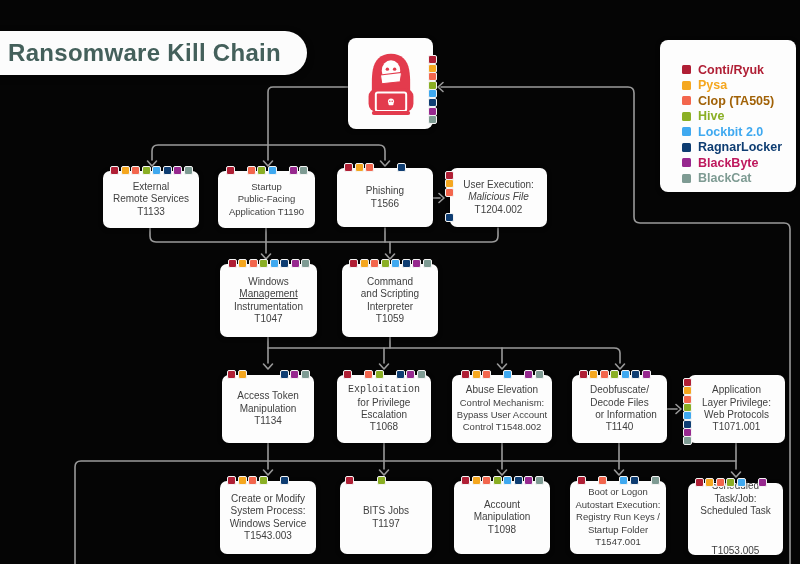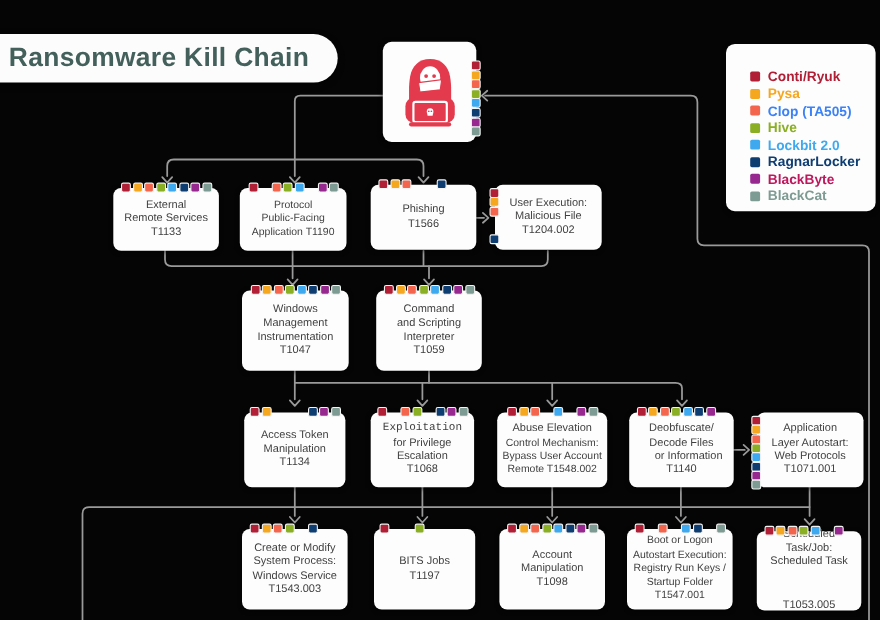--- a/index.html
+++ b/index.html
@@ -124,21 +124,21 @@
       <div class="legend-row">
         <span class="legend-sq" style="background: rgb(176, 31, 53);"></span>
         <span class="legend-label" style="color: rgb(176, 31, 53);">Conti/Ryuk</span>
       </div>
       <div class="legend-row">
         <span class="legend-sq" style="background: rgb(245, 167, 31);"></span>
         <span class="legend-label" style="color: rgb(245, 167, 31);">Pysa</span>
       </div>
       <div class="legend-row">
         <span class="legend-sq" style="background: rgb(243, 102, 77);"></span>
-        <span class="legend-label" style="color: #3b82f6;">Clop (TA505)</span>
+        <span class="legend-label" style="color: #a16207;">Clop (TA505)</span>
       </div>
       <div class="legend-row">
         <span class="legend-sq" style="background: rgb(138, 175, 36);"></span>
         <span class="legend-label" style="color: rgb(138, 175, 36);">Hive</span>
       </div>
       <div class="legend-row">
         <span class="legend-sq" style="background: rgb(63, 169, 240);"></span>
         <span class="legend-label" style="color: rgb(63, 169, 240);">Lockbit 2.0</span>
       </div>
       <div class="legend-row">
@@ -163,50 +163,50 @@
         <span class="sq" style="background: rgb(176, 31, 53); top: -5px; left: 7.25px;"></span>
         <span class="sq" style="background: rgb(245, 167, 31); top: -5px; left: 17.75px;"></span>
         <span class="sq" style="background: rgb(243, 102, 77); top: -5px; left: 28.25px;"></span>
         <span class="sq" style="background: rgb(138, 175, 36); top: -5px; left: 38.75px;"></span>
         <span class="sq" style="background: rgb(63, 169, 240); top: -5px; left: 49.25px;"></span>
         <span class="sq" style="background: rgb(14, 61, 114); top: -5px; left: 59.75px;"></span>
         <span class="sq" style="background: rgb(151, 40, 143); top: -5px; left: 70.25px;"></span>
         <span class="sq" style="background: rgb(126, 155, 147); top: -5px; left: 80.75px;"></span>
       </div>
       <div class="node" style="left: 218px; top: 171px; width: 97px; height: 57px;">
-        <div class="line" style="font-size: 9.5px;">Protocol</div>
+        <div class="line" style="font-size: 9.5px;">Startup</div>
         <div class="line" style="font-size: 9.5px;">Public-Facing</div>
         <div class="line" style="font-size: 9.5px;">Application T1190</div>
         <span class="sq" style="background: rgb(176, 31, 53); top: -5px; left: 7.75px;"></span>
         <span class="sq" style="background: rgb(243, 102, 77); top: -5px; left: 28.75px;"></span>
         <span class="sq" style="background: rgb(138, 175, 36); top: -5px; left: 39.25px;"></span>
         <span class="sq" style="background: rgb(63, 169, 240); top: -5px; left: 49.75px;"></span>
         <span class="sq" style="background: rgb(151, 40, 143); top: -5px; left: 70.75px;"></span>
         <span class="sq" style="background: rgb(126, 155, 147); top: -5px; left: 81.25px;"></span>
       </div>
       <div class="node" style="left: 337px; top: 168px; width: 96px; height: 59px;">
         <div class="line" style="font-size: 10px;">Phishing</div>
         <div class="line" style="font-size: 10px;">T1566</div>
         <span class="sq" style="background: rgb(176, 31, 53); top: -5px; left: 7.25px;"></span>
         <span class="sq" style="background: rgb(245, 167, 31); top: -5px; left: 17.75px;"></span>
         <span class="sq" style="background: rgb(243, 102, 77); top: -5px; left: 28.25px;"></span>
         <span class="sq" style="background: rgb(14, 61, 114); top: -5px; left: 59.75px;"></span>
       </div>
       <div class="node" style="left: 450px; top: 168px; width: 97px; height: 59px;">
         <div class="line" style="font-size: 10px;">User Execution:</div>
-        <div class="line" style="font-size: 10px;">Malicious File</div>
+        <div class="line" style="font-size: 10px; font-style: italic;">Malicious File</div>
         <div class="line" style="font-size: 10px; text-align: right;">T1204.002</div>
         <span class="sq" style="background: rgb(176, 31, 53); left: -5px; top: 3px;"></span>
         <span class="sq" style="background: rgb(245, 167, 31); left: -5px; top: 11.3px;"></span>
         <span class="sq" style="background: rgb(243, 102, 77); left: -5px; top: 19.6px;"></span>
         <span class="sq" style="background: rgb(14, 61, 114); left: -5px; top: 44.5px;"></span>
       </div>
       <div class="node" style="left: 220px; top: 264px; width: 97px; height: 73px;">
         <div class="line" style="font-size: 10px;">Windows</div>
-        <div class="line" style="font-size: 10px;">Management</div>
+        <div class="line" style="font-size: 10px; text-decoration: underline;">Management</div>
         <div class="line" style="font-size: 10px;">Instrumentation</div>
         <div class="line" style="font-size: 10px;">T1047</div>
         <span class="sq" style="background: rgb(176, 31, 53); top: -5px; left: 7.75px;"></span>
         <span class="sq" style="background: rgb(245, 167, 31); top: -5px; left: 18.25px;"></span>
         <span class="sq" style="background: rgb(243, 102, 77); top: -5px; left: 28.75px;"></span>
         <span class="sq" style="background: rgb(138, 175, 36); top: -5px; left: 39.25px;"></span>
         <span class="sq" style="background: rgb(63, 169, 240); top: -5px; left: 49.75px;"></span>
         <span class="sq" style="background: rgb(14, 61, 114); top: -5px; left: 60.25px;"></span>
         <span class="sq" style="background: rgb(151, 40, 143); top: -5px; left: 70.75px;"></span>
         <span class="sq" style="background: rgb(126, 155, 147); top: -5px; left: 81.25px;"></span>
@@ -244,21 +244,21 @@
         <span class="sq" style="background: rgb(243, 102, 77); top: -5px; left: 27.25px;"></span>
         <span class="sq" style="background: rgb(138, 175, 36); top: -5px; left: 37.75px;"></span>
         <span class="sq" style="background: rgb(14, 61, 114); top: -5px; left: 58.75px;"></span>
         <span class="sq" style="background: rgb(151, 40, 143); top: -5px; left: 69.25px;"></span>
         <span class="sq" style="background: rgb(126, 155, 147); top: -5px; left: 79.75px;"></span>
       </div>
       <div class="node" style="left: 452px; top: 375px; width: 100px; height: 68px;">
         <div class="line" style="font-size: 10px;">Abuse Elevation</div>
         <div class="line" style="font-size: 9.5px;">Control Mechanism:</div>
         <div class="line" style="font-size: 9.5px;">Bypass User Account</div>
-        <div class="line" style="font-size: 9.5px;">Remote T1548.002</div>
+        <div class="line" style="font-size: 9.5px;">Control T1548.002</div>
         <span class="sq" style="background: rgb(176, 31, 53); top: -5px; left: 9.25px;"></span>
         <span class="sq" style="background: rgb(245, 167, 31); top: -5px; left: 19.75px;"></span>
         <span class="sq" style="background: rgb(243, 102, 77); top: -5px; left: 30.25px;"></span>
         <span class="sq" style="background: rgb(63, 169, 240); top: -5px; left: 51.25px;"></span>
         <span class="sq" style="background: rgb(151, 40, 143); top: -5px; left: 72.25px;"></span>
         <span class="sq" style="background: rgb(126, 155, 147); top: -5px; left: 82.75px;"></span>
       </div>
       <div class="node" style="left: 572px; top: 375px; width: 95px; height: 68px;">
         <div class="line" style="font-size: 10px;">Deobfuscate/</div>
         <div class="line" style="font-size: 10px;">Decode Files</div>
@@ -267,21 +267,21 @@
         <span class="sq" style="background: rgb(176, 31, 53); top: -5px; left: 6.75px;"></span>
         <span class="sq" style="background: rgb(245, 167, 31); top: -5px; left: 17.25px;"></span>
         <span class="sq" style="background: rgb(243, 102, 77); top: -5px; left: 27.75px;"></span>
         <span class="sq" style="background: rgb(138, 175, 36); top: -5px; left: 38.25px;"></span>
         <span class="sq" style="background: rgb(63, 169, 240); top: -5px; left: 48.75px;"></span>
         <span class="sq" style="background: rgb(14, 61, 114); top: -5px; left: 59.25px;"></span>
         <span class="sq" style="background: rgb(151, 40, 143); top: -5px; left: 69.75px;"></span>
       </div>
       <div class="node" style="left: 688px; top: 375px; width: 97px; height: 68px;">
         <div class="line" style="font-size: 10px;">Application</div>
-        <div class="line" style="font-size: 10px;">Layer Autostart:</div>
+        <div class="line" style="font-size: 10px;">Layer Privilege:</div>
         <div class="line" style="font-size: 10px;">Web Protocols</div>
         <div class="line" style="font-size: 10px;">T1071.001</div>
         <span class="sq" style="background: rgb(176, 31, 53); left: -5px; top: 3px;"></span>
         <span class="sq" style="background: rgb(245, 167, 31); left: -5px; top: 11.3px;"></span>
         <span class="sq" style="background: rgb(243, 102, 77); left: -5px; top: 19.6px;"></span>
         <span class="sq" style="background: rgb(138, 175, 36); left: -5px; top: 27.9px;"></span>
         <span class="sq" style="background: rgb(63, 169, 240); left: -5px; top: 36.2px;"></span>
         <span class="sq" style="background: rgb(14, 61, 114); left: -5px; top: 44.5px;"></span>
         <span class="sq" style="background: rgb(151, 40, 143); left: -5px; top: 52.8px;"></span>
         <span class="sq" style="background: rgb(126, 155, 147); left: -5px; top: 61.1px;"></span>

